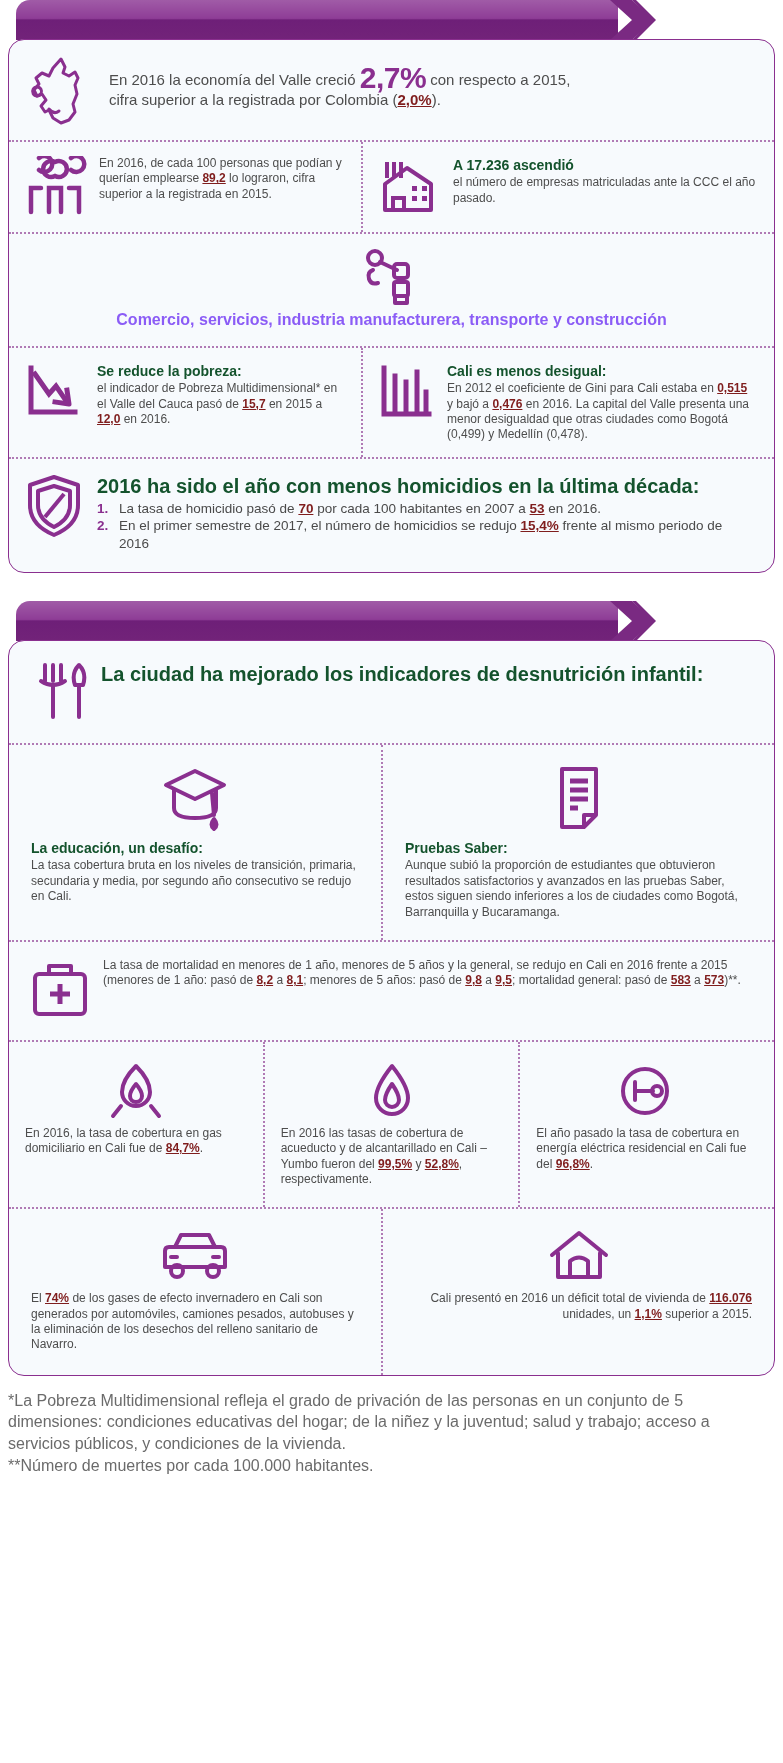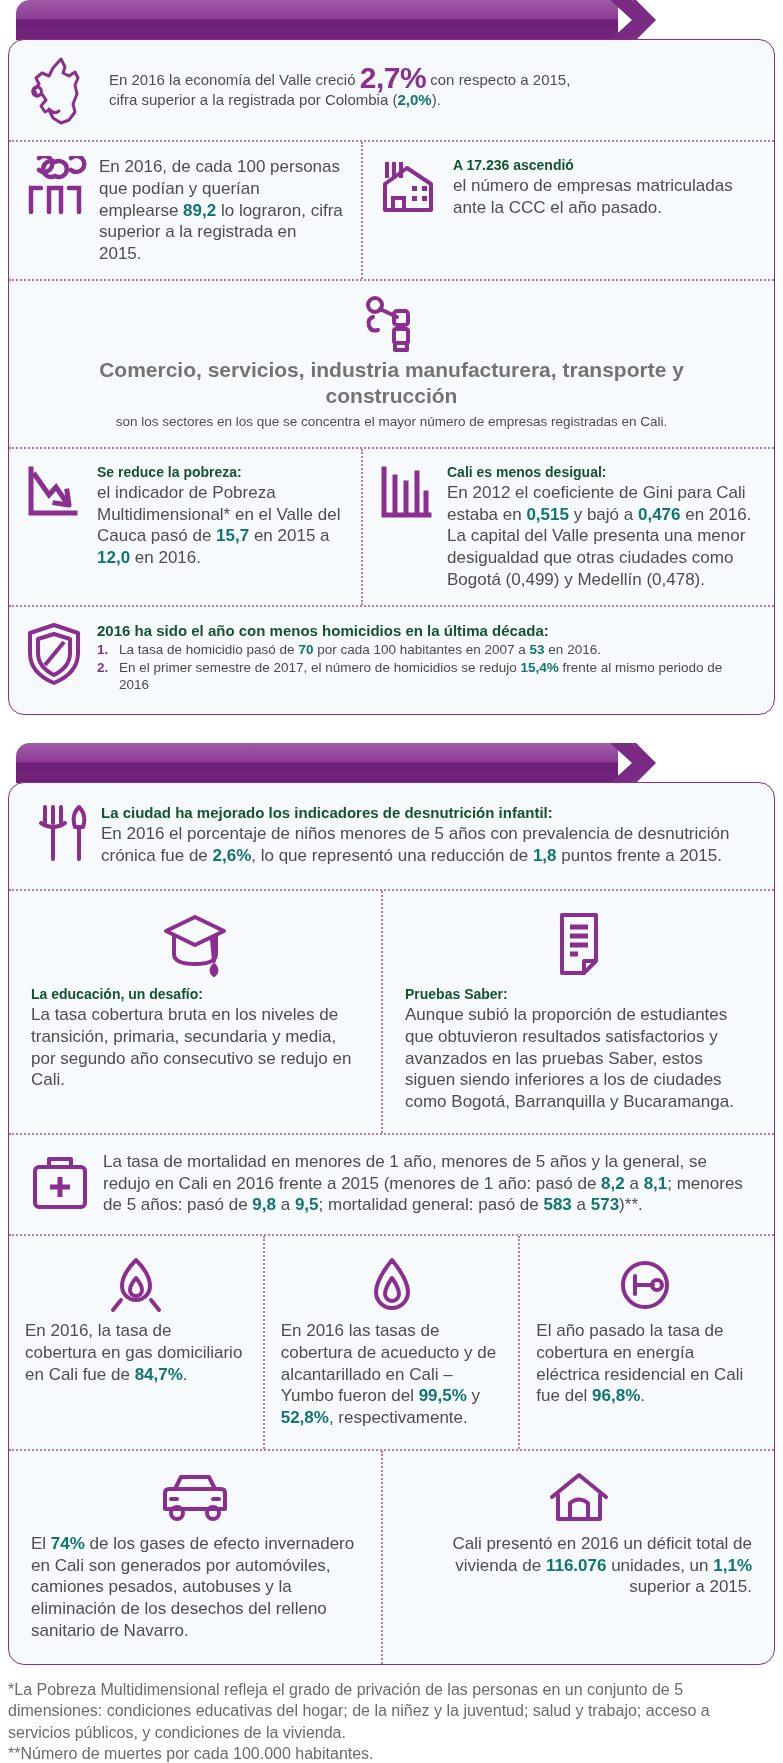--- a/index.html
+++ b/index.html
@@ -69,34 +69,34 @@
     gap:12px;
     flex:1 1 0;
     min-width:0;
   }
   .cell + .cell{ border-left:2px dotted #b07ab5; }
   .cell.center{ flex-direction:column; align-items:center; text-align:center; gap:4px; }
   .icon{ flex:0 0 auto; display:block; }
   .txt{ flex:1 1 auto; min-width:0; }
 
   
-  .t{ font-size:17px; line-height:1.28; color:#4d4d4d; }
+  .t{ font-size:12px; line-height:1.28; color:#4d4d4d; }
   .t.big{ font-size:15px; }
-  .hl{ color:#0f766e; font-weight:bold; }
+  .hl{ color:#7f1d1d; font-weight:bold;text-decoration:underline; }
   .hdline{
     color:#14532d; font-weight:bold; font-size:14px; line-height:1.3;
     margin:0 0 1px 0;
   }
-  .hdline.lg{ font-size:15px; }
+  .hdline.lg{ font-size:20px; }
   .mega{
     color:#8a2f8f; font-weight:bold; font-size:30px; line-height:0.8;
     vertical-align:-3px; letter-spacing:-.5px;
   }
   .banner-title{
-    color:#737373; font-weight:bold; font-size:21px; line-height:1.25;
+    color:#8b5cf6; font-weight:bold; font-size:16px; line-height:1.25;
   }
   .banner-sub{ font-size:13.5px; line-height:1.3; color:#4d4d4d; }
 
   ol.nums{ margin:0; padding:0; list-style:none; }
   ol.nums li{ position:relative; padding-left:22px; font-size:13.5px; line-height:1.3; }
   ol.nums li .n{ position:absolute; left:0; top:0; color:#8a2f8f; font-weight:bold; }
 
   .gap{ height:28px; }
 
   
@@ -185,21 +185,20 @@
             <g fill="none" stroke="#8a2f8f" stroke-width="4" stroke-linejoin="round" stroke-linecap="round">
               <circle cx="14" cy="10" r="7"></circle>
               <path d="M19,14 L36,22"></path>
               <rect x="33" y="16" width="14" height="14" rx="3"></rect>
               <rect x="33" y="34" width="14" height="14" rx="2"></rect>
               <path d="M34,48 L34,55 L46,55 L46,48"></path>
               <path d="M12,22 q-6,2 -4,9 q2,6 9,4"></path>
             </g>
           </svg>
           <div class="banner-title">Comercio, servicios, industria manufacturera, transporte y construcción</div>
-          <div class="banner-sub">son los sectores en los que se concentra el mayor número de empresas registradas en Cali.</div>
         </div>
       </div>
 
       <div class="row">
         <div class="cell" style="flex:0 0 352px;">
           <svg class="icon" width="62" height="62" viewBox="0 0 62 62">
             <g fill="none" stroke="#8a2f8f" stroke-width="5" stroke-linecap="square">
               <path d="M8,6 L8,50 L52,50"></path>
               <path d="M12,12 L26,32 L33,24 L44,40"></path>
               <path d="M44,28 L46,42 L32,40" stroke-linejoin="round"></path>
@@ -276,23 +275,20 @@
             <g fill="none" stroke="#8a2f8f" stroke-width="4" stroke-linecap="round" stroke-linejoin="round">
               <path d="M10,4 L10,20 M18,4 L18,20 M26,4 L26,20"></path>
               <path d="M6,20 q12,8 24,0"></path>
               <path d="M18,24 L18,56"></path>
               <path d="M44,4 q8,8 4,20 l-8,0 q-4,-12 4,-20 Z"></path>
               <path d="M44,24 L44,56"></path>
             </g>
           </svg>
           <div class="txt">
             <div class="hdline lg">La ciudad ha mejorado los indicadores de desnutrición infantil:</div>
-            <div class="t">
-              <span>En 2016 el porcentaje de niños menores de 5 años con prevalencia de desnutrición crónica fue de </span><span class="hl">2,6%</span><span>, lo que representó una reducción de </span><span class="hl">1,8</span><span> puntos frente a 2015.</span>
-            </div>
           </div>
         </div>
       </div>
 
       <div class="row">
         <div class="cell center" style="flex:0 0 372px;padding:18px 22px 20px 22px;align-items:flex-start;">
           <div style="align-self:center;">
             <svg class="icon" width="74" height="72" viewBox="0 0 74 72">
               <g fill="none" stroke="#8a2f8f" stroke-width="4" stroke-linejoin="round" stroke-linecap="round">
                 <path d="M37,8 L66,22 L37,36 L8,22 Z"></path>

